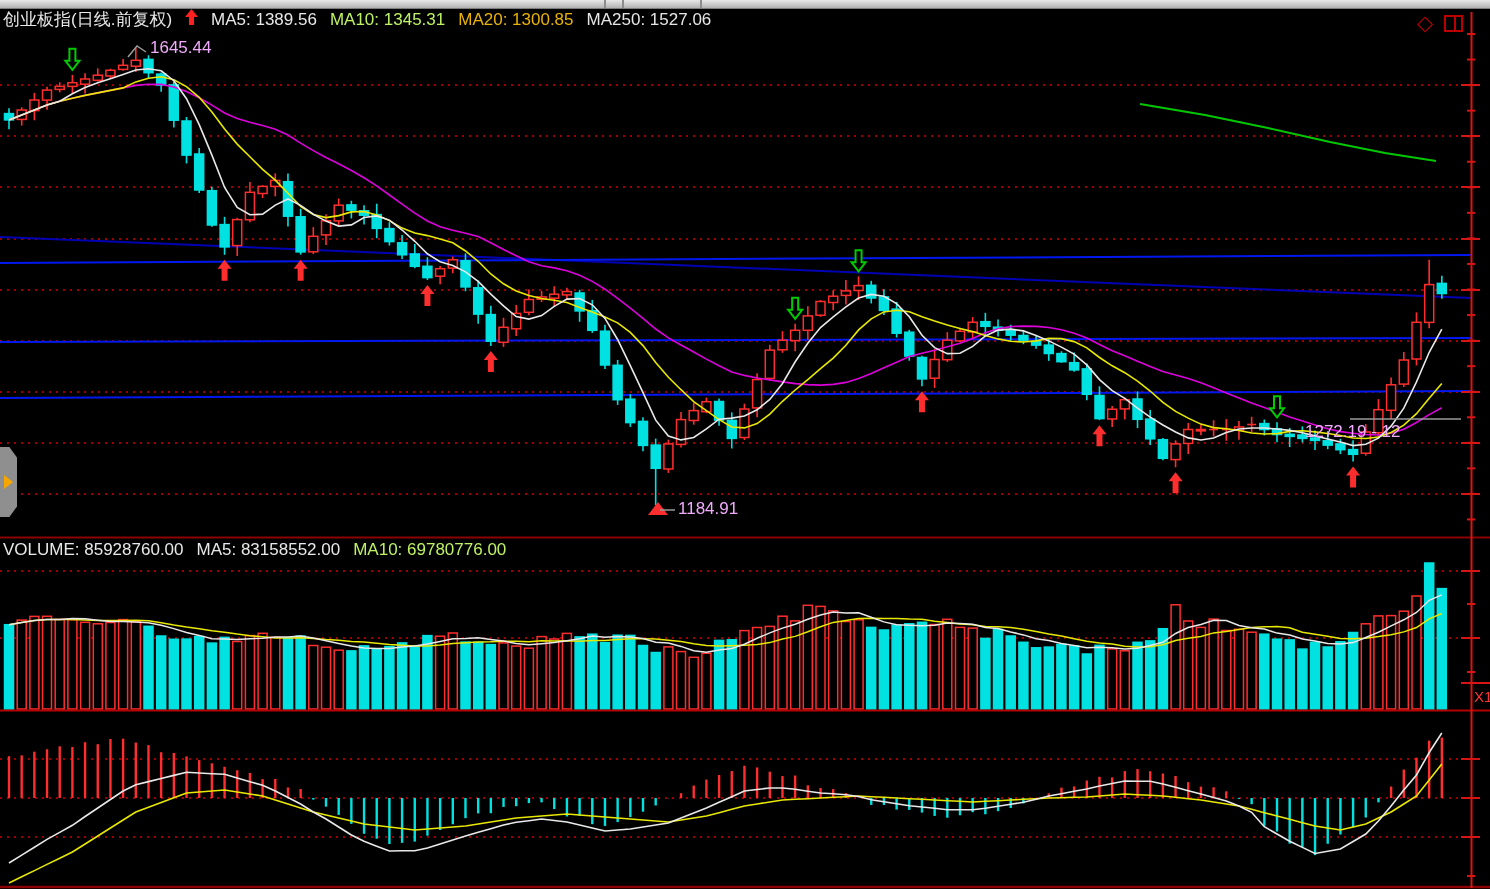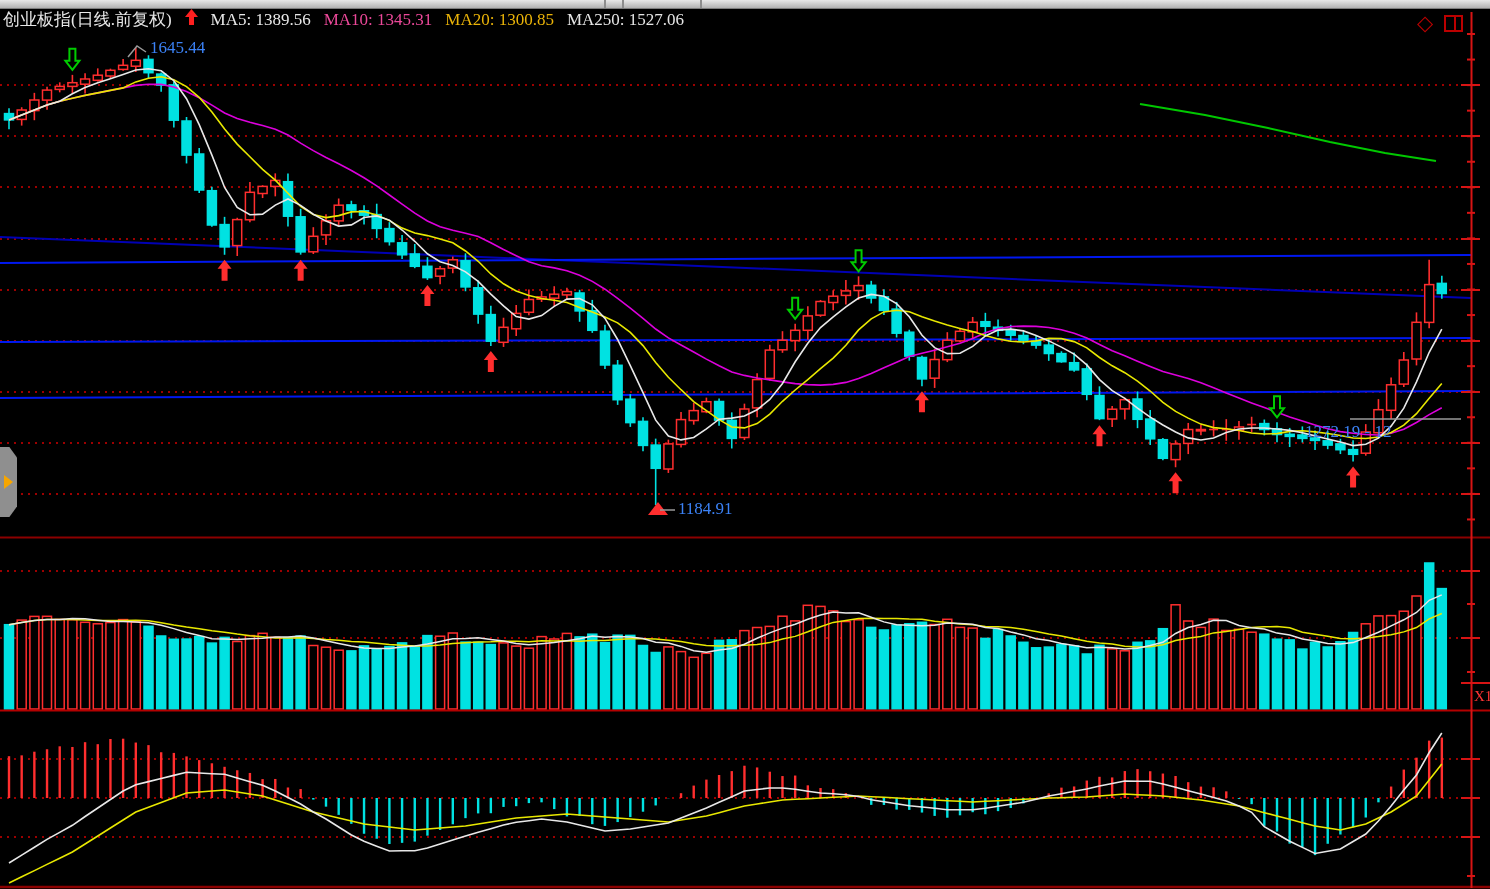--- a/index.html
+++ b/index.html
@@ -1,25 +1,25 @@
 <!DOCTYPE html>
 <html><head>
 <meta charset="utf-8">
 <style>
   html,body{margin:0;padding:0;background:#000;}
   .screen{position:relative;width:1490px;height:889px;background:#000;overflow:hidden;
-          font-family:Liberation Serif, serif;}
+          font-family:Liberation Sans, sans-serif;}
   .topstrip{position:absolute;left:0;top:0;width:1490px;height:8px;
             background:linear-gradient(#e8e8e8,#b2b2b2);border-bottom:1px solid #7d7d7d;}
   .notch{position:absolute;top:0;width:2px;height:8px;background:#8d8d8d;}
   .hdr{position:absolute;left:3px;display:flex;gap:13px;align-items:center;
        font-size:17px;line-height:20px;white-space:nowrap;}
-  .c-white{color:#e8e8e8}.c-yellow{color:#ec4899}.c-magenta{color:#eab308}
+  .c-white{color:#e8e8e8}.c-yellow{color:#bef264}.c-magenta{color:#eab308}
   .c-green{color:#e5e5e5}
-  .lbl{position:absolute;font-size:17px;color:#3b82f6;white-space:nowrap;}
+  .lbl{position:absolute;font-size:17px;color:#f0abfc;white-space:nowrap;}
   .x1{position:absolute;left:1474px;top:688px;font-size:15px;color:#ff3434;}
   .diamond{position:absolute;left:1417px;top:12px;font-size:21px;color:#bb0000;line-height:22px;cursor:pointer;}
   .restore{position:absolute;left:1444px;top:15px;width:15px;height:13px;border:2px solid #bb0000;cursor:pointer;}
   .restore i{position:absolute;left:8px;top:0;bottom:0;width:2px;background:#bb0000;}
   .sidetab{position:absolute;left:0;top:447px;width:17px;height:70px;background:#8f8f8f;
            clip-path:polygon(0 0,55% 0,100% 15%,100% 85%,55% 100%,0 100%);
            display:flex;align-items:center;justify-content:center;cursor:pointer;}
   .tri{width:0;height:0;border-left:9px solid #f7a600;border-top:7px solid transparent;border-bottom:7px solid transparent;}
   svg{position:absolute;left:0;top:0;}
 </style>
@@ -607,20 +607,25 @@
     <span class="c-white">创业板指(日线.前复权)</span>
     <span><svg width="13" height="16" style="position:static">
           <polygon points="6.5,0 13,8 9,8 9,16 4,16 4,8 0,8" fill="#ff2020"></polygon>
         </svg></span>
     <span class="c-white">MA5: 1389.56</span>
     <span class="c-yellow">MA10: 1345.31</span>
     <span class="c-magenta">MA20: 1300.85</span>
     <span class="c-green">MA250: 1527.06</span>
   </div>
 
+  <div class="hdr" style="top:540px">
+    <span class="c-white">VOLUME: 85928760.00</span>
+    <span class="c-white">MA5: 83158552.00</span>
+    <span class="c-yellow">MA10: 69780776.00</span>
+  </div>
 
 
   <div class="lbl" style="left:150px;top:38px">1645.44</div>
   <div class="lbl" style="left:678px;top:499px">1184.91</div>
   <div class="lbl" style="left:1305px;top:422px">1272.19 - 12</div>
   <div class="x1">X1</div>
 
   <div class="sidetab">
     <span class="tri"></span>
   </div>

